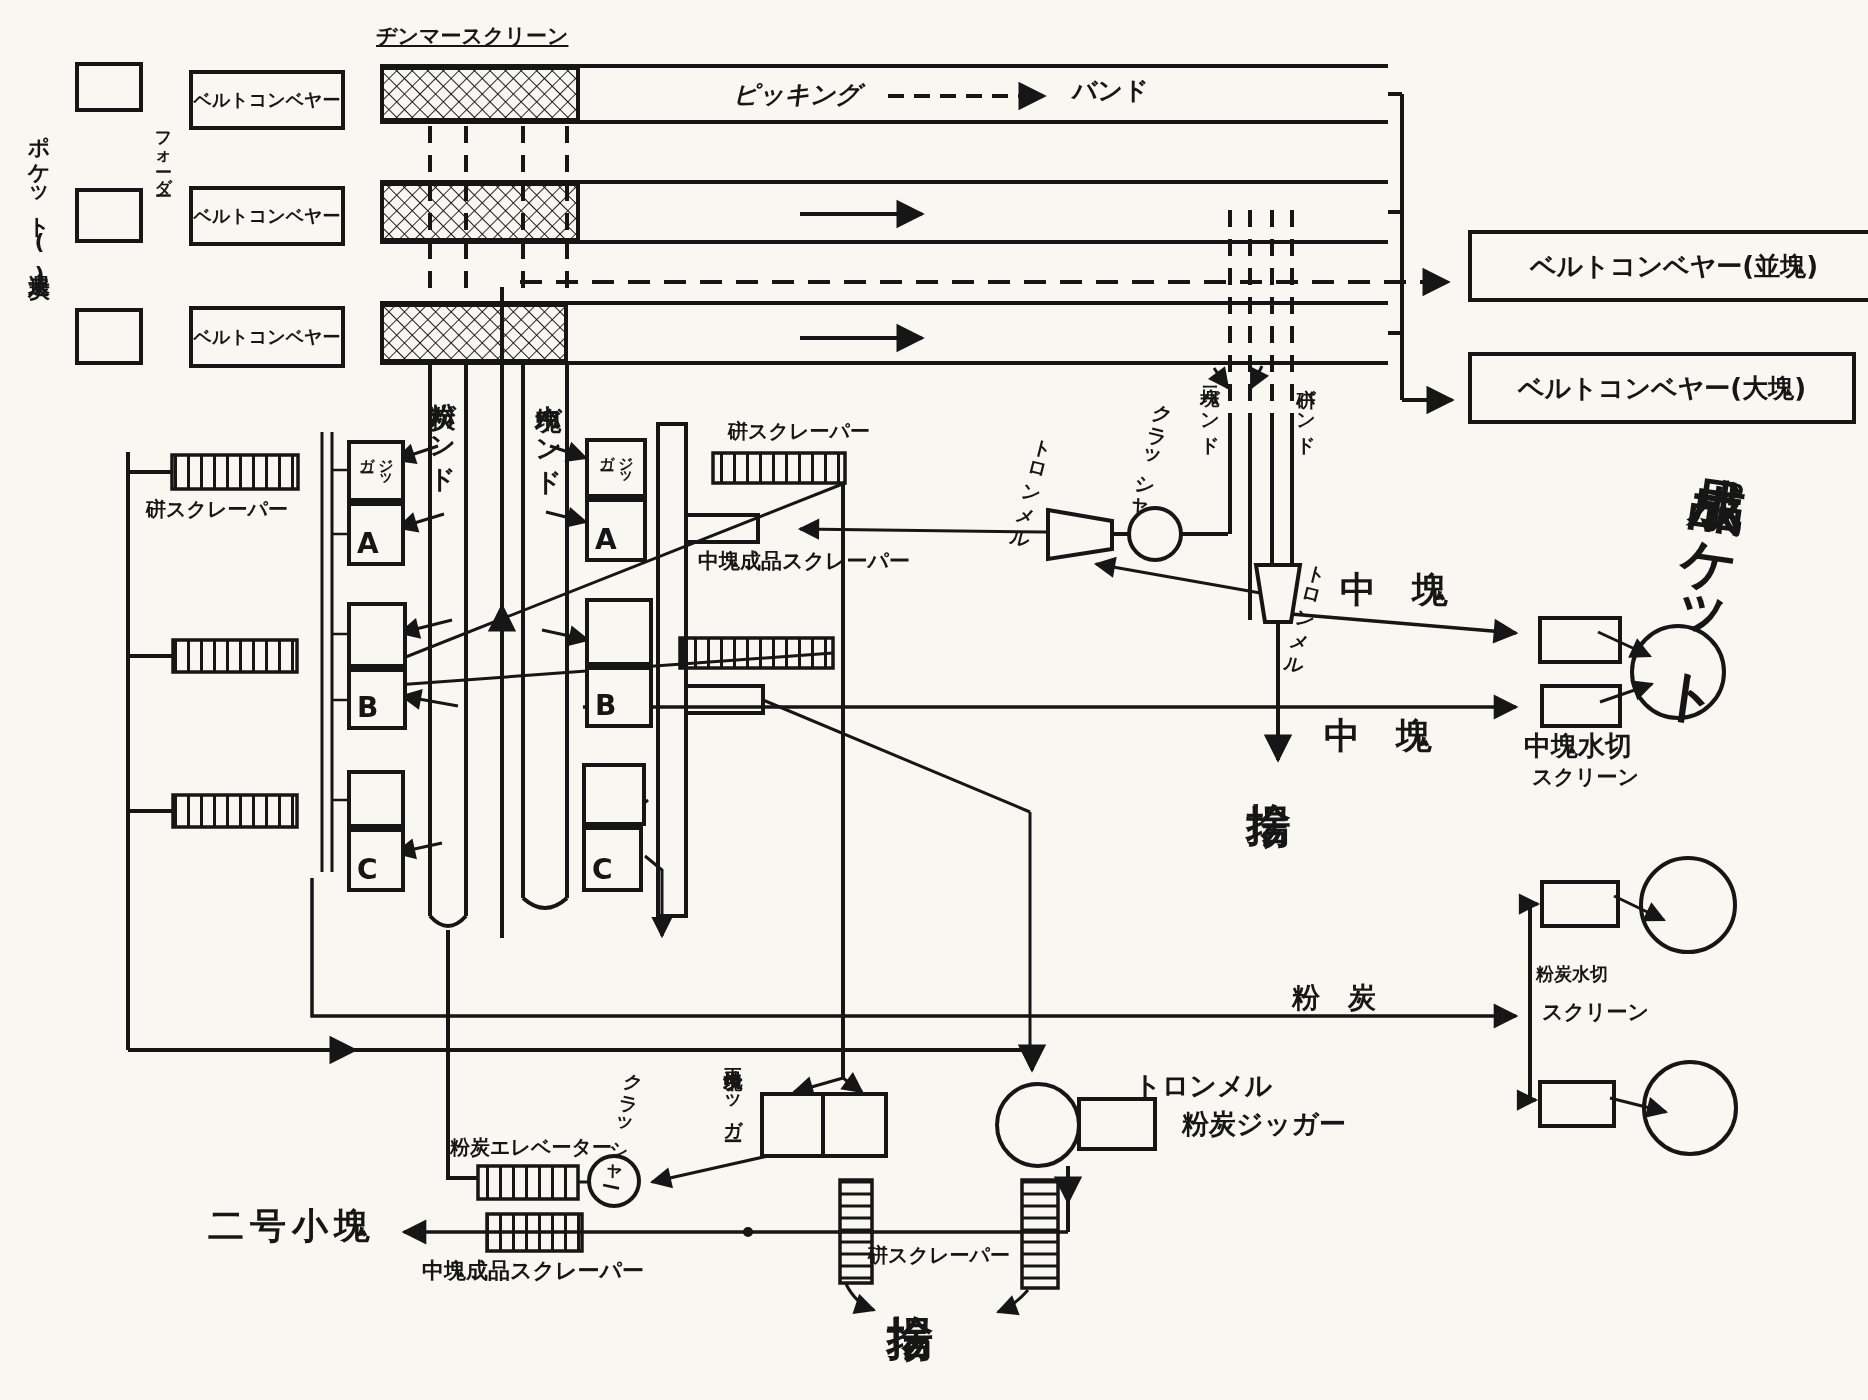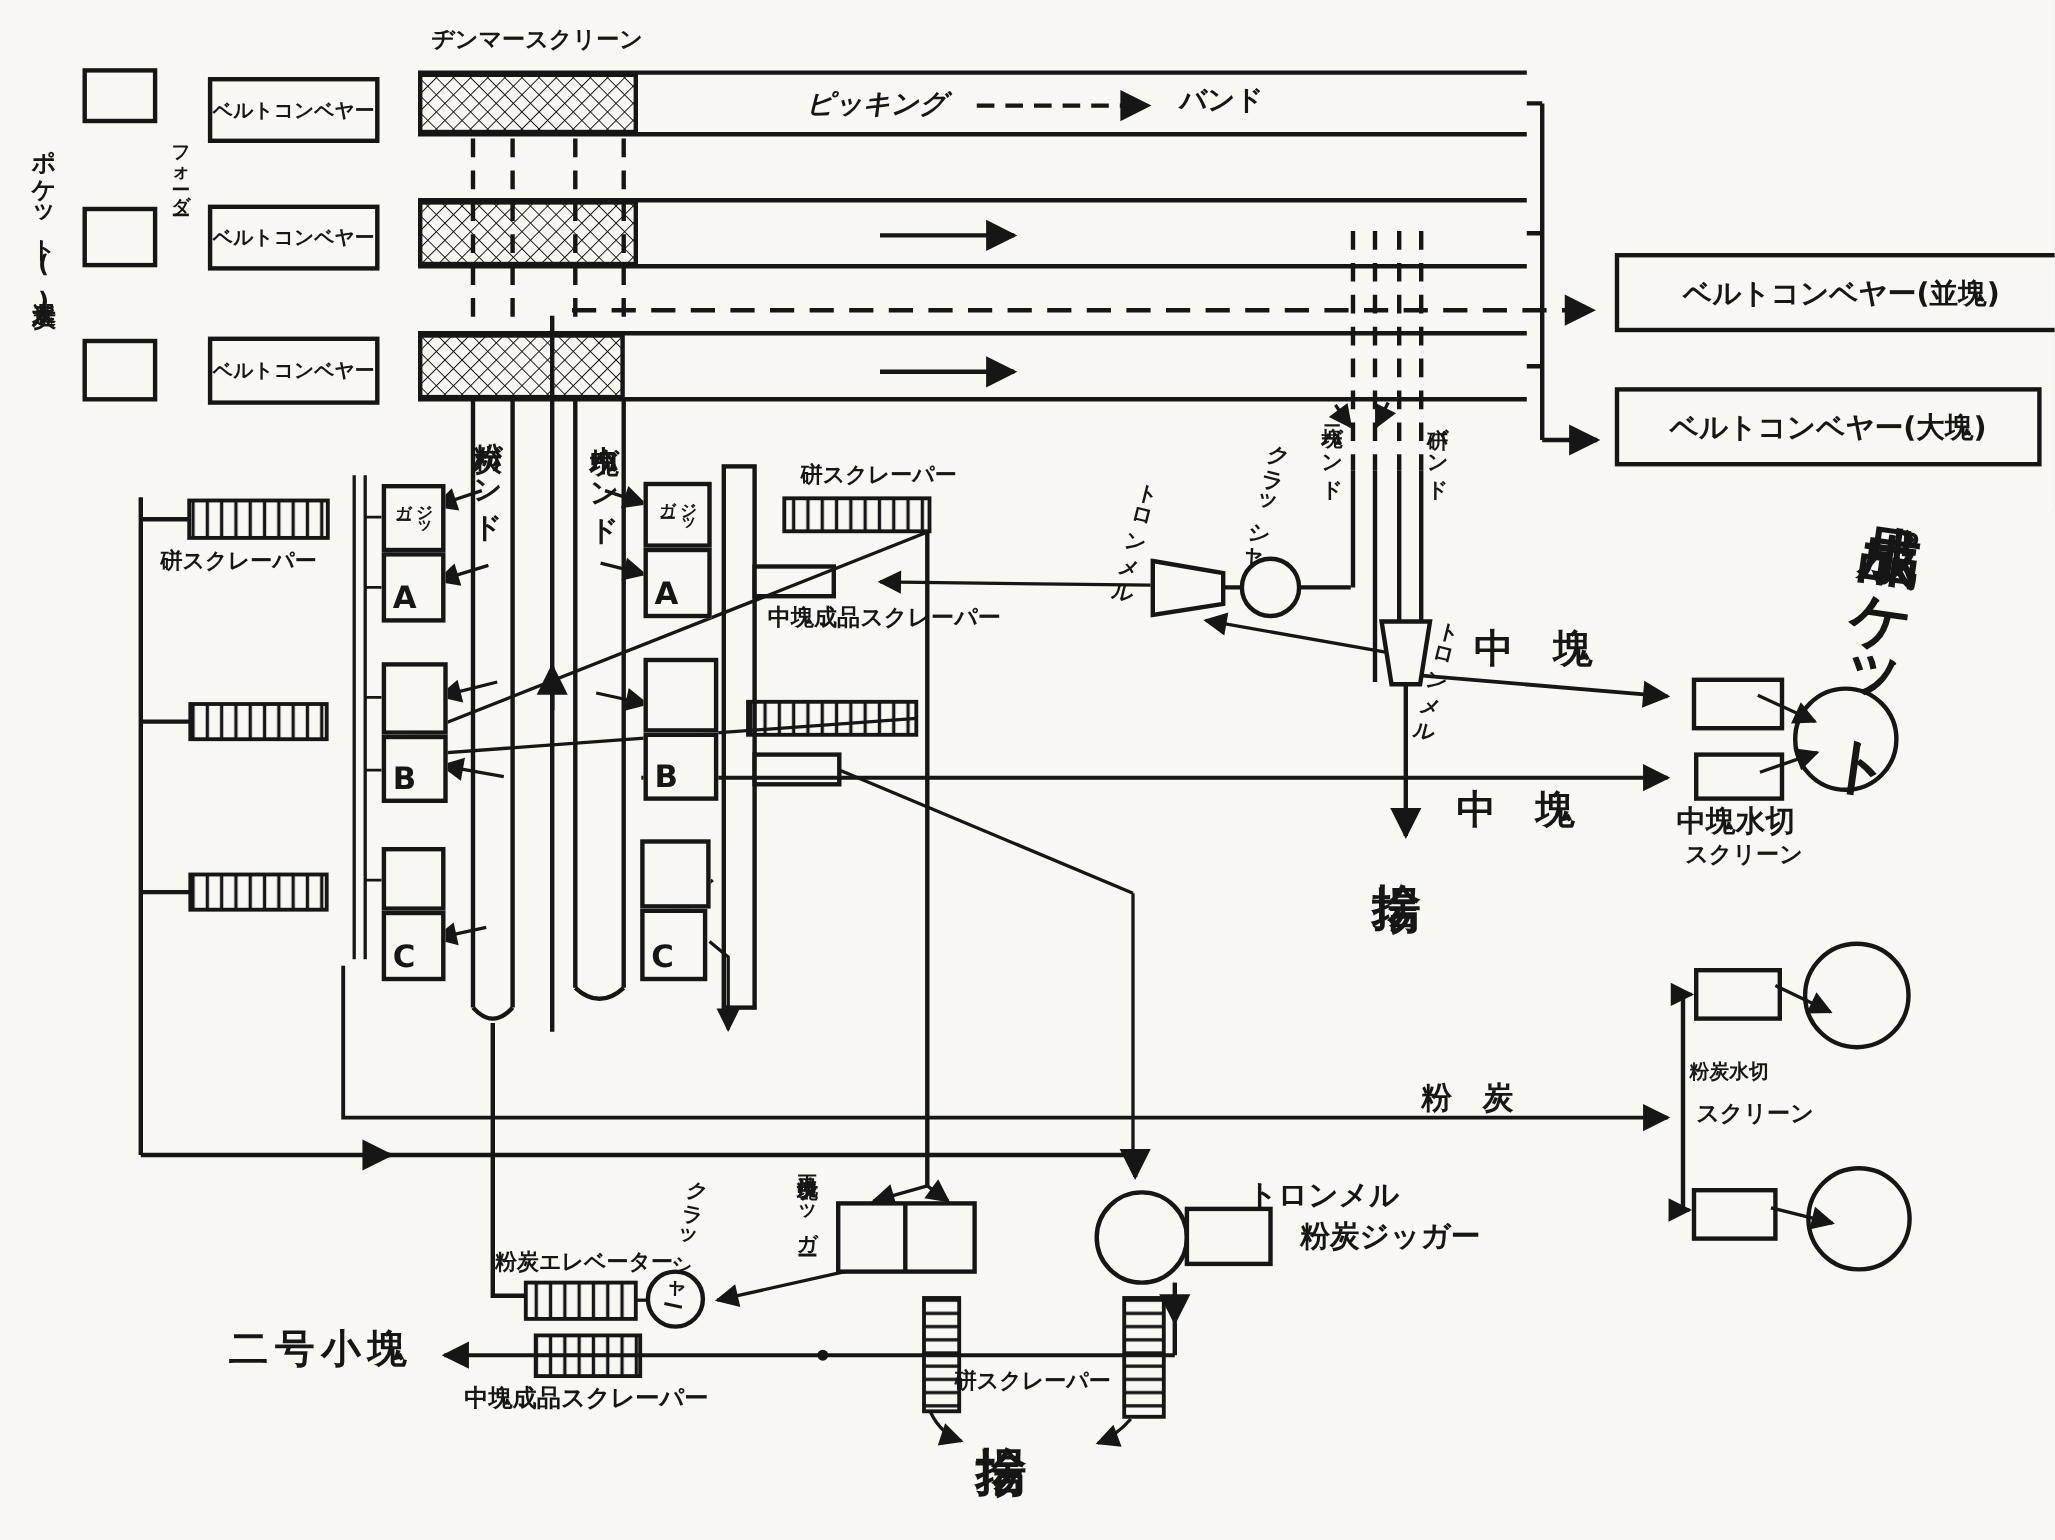--- a/index.html
+++ b/index.html
@@ -167,21 +167,21 @@
 
   <div class="lb vt" style="left:24px;top:120px;height:290px;font-size:22px;">ポケット(未選炭)</div>
   <div class="box" style="left:75px;top:62px;width:68px;height:50px;"></div>
   <div class="box" style="left:75px;top:188px;width:68px;height:55px;"></div>
   <div class="box" style="left:75px;top:308px;width:68px;height:57px;"></div>
   <div class="lb vt" style="left:153px;top:120px;height:140px;font-size:17px;">フォーダー</div>
   <div class="box" style="left:189px;top:70px;width:156px;height:60px;font-size:18px;">ベルトコンベヤー</div>
   <div class="box" style="left:189px;top:186px;width:156px;height:60px;font-size:18px;">ベルトコンベヤー</div>
   <div class="box" style="left:189px;top:306px;width:156px;height:62px;font-size:18px;">ベルトコンベヤー</div>
 
-  <div class="lb" style="left:392px;top:22px;font-size:21px;">ヂンマースクリーン</div>
+  <div class="lb" style="left:376px;top:22px;font-size:21px;text-decoration:underline;">ヂンマースクリーン</div>
   <div class="lb" style="left:733px;top:78px;font-size:25px;font-style:italic;">ピッキング</div>
   <div class="lb" style="left:1072px;top:74px;font-size:25px;">バンド</div>
 
   <div class="box" style="left:1468px;top:230px;width:412px;height:72px;font-size:26px;text-align:center;">ベルトコンベヤー(並塊)</div>
   <div class="box" style="left:1468px;top:352px;width:388px;height:72px;font-size:26px;">ベルトコンベヤー(大塊)</div>
 
   <div class="lb" style="left:146px;top:496px;font-size:20px;">硑スクレーパー</div>
   <div class="lb vt" style="left:426px;top:382px;height:260px;font-size:26px;">粉炭バンド</div>
   <div class="lb vt" style="left:532px;top:385px;height:310px;font-size:26px;">中塊バンド</div>
 

